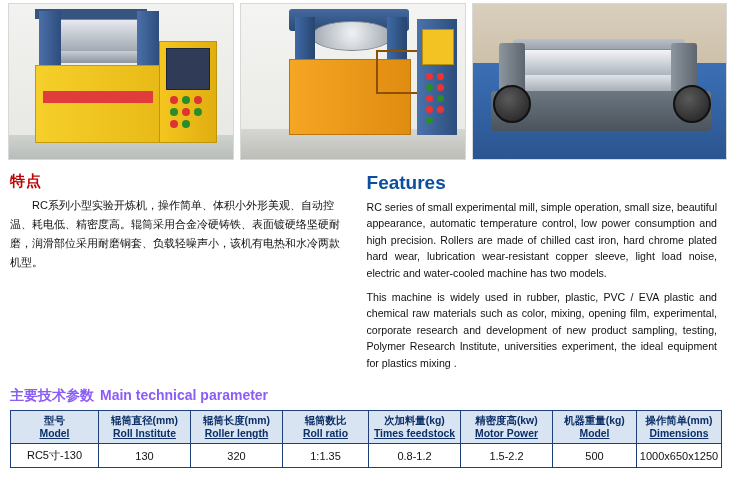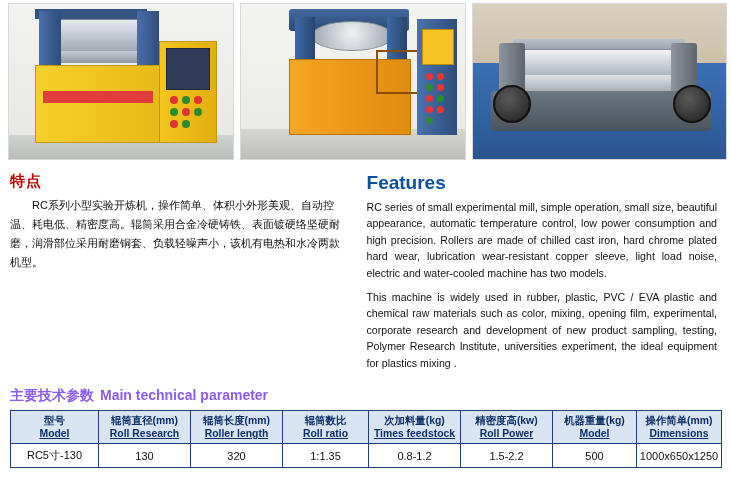--- a/index.html
+++ b/index.html
@@ -367,37 +367,37 @@
         <col style="width:85px">
     </colgroup>
     <thead>
       <tr>
         <th>
           <span class="cn">型号</span>
           <span class="en">Model</span>
         </th>
         <th>
           <span class="cn">辊筒直径(mm)</span>
-          <span class="en">Roll Research</span>
+          <span class="en">Roll Institute</span>
         </th>
         <th>
           <span class="cn">辊筒长度(mm)</span>
           <span class="en">Roller length</span>
         </th>
         <th>
           <span class="cn">辊筒数比</span>
           <span class="en">Roll ratio</span>
         </th>
         <th>
           <span class="cn">次加料量(kg)</span>
           <span class="en">Times feedstock</span>
         </th>
         <th>
           <span class="cn">精密度高(kw)</span>
-          <span class="en">Roll Power</span>
+          <span class="en">Motor Power</span>
         </th>
         <th>
           <span class="cn">机器重量(kg)</span>
           <span class="en">Model</span>
         </th>
         <th>
           <span class="cn">操作简单(mm)</span>
           <span class="en">Dimensions</span>
         </th>
       </tr>

